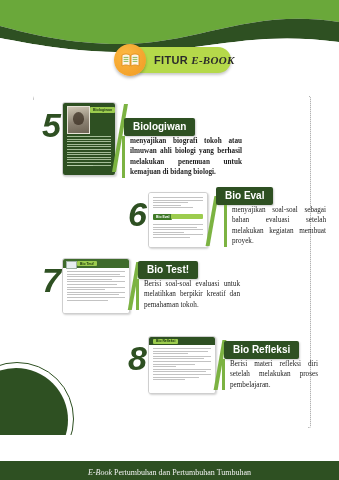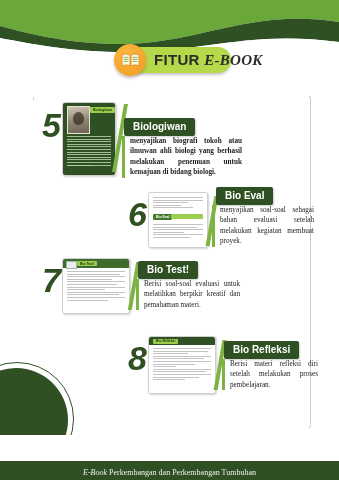--- a/index.html
+++ b/index.html
@@ -32,21 +32,21 @@
     position:absolute;left:121px;top:47px;
     width:110px;height:26px;
     background:#b5d94a;
     border-radius:13px;
     display:flex;align-items:center;
     box-shadow:0 2px 3px rgba(0,0,0,.22);
   }
   .badge-title{
     margin-left:33px;
     font-family:"Liberation Sans", sans-serif;
-    font-size:15px;font-weight:bold;color:#2b2b2b;
+    font-size:11px;font-weight:bold;color:#2b2b2b;
     letter-spacing:.3px;white-space:nowrap;
   }
   .badge-title i{font-family:"Liberation Serif", serif;font-style:italic;font-weight:bold;}
   .badge-circle{
     position:absolute;left:114px;top:44px;
     width:32px;height:32px;border-radius:50%;
     background:radial-gradient(circle at 35% 30%,#fcb742,#f09a22);
     box-shadow:0 2px 3px rgba(0,0,0,.25);
     display:flex;align-items:center;justify-content:center;
   }
@@ -251,21 +251,21 @@
             <i style="width:88%"></i>
             <i></i>
             <i style="width:62%"></i>
             <i></i>
             <i style="width:74%"></i>
         </div>
       </div>
     </div>
     <div class="accent-bar" style="left:210px;top:196px;height:50px;"></div>
     <div class="label-pill" style="left:216px;top:187px;">Bio Eval</div>
-    <div class="desc" style="left:212px;top:205px;width:94px;">menyajikan soal-soal sebagai bahan evaluasi setelah melakukan kegiatan membuat proyek.</div>
+    <div class="desc" style="left:224px;top:205px;width:94px;">menyajikan soal-soal sebagai bahan evaluasi setelah melakukan kegiatan membuat proyek.</div>
   </div>
 
   <div class="row">
     <div class="num" style="left:42px;top:263px;">7</div>
     <div class="thumb" style="left:62px;top:258px;width:66px;height:54px;">
       <div style="width:100%;height:100%;background:#fff;position:relative;">
         <div class="mini-head">
           <div class="mini-icon"></div>
           <div class="cap">Bio Test!</div>
         </div>
@@ -280,21 +280,21 @@
             <i style="width:66%"></i>
             <i></i>
             <i style="width:90%"></i>
             <i></i>
             <i style="width:70%"></i>
         </div>
       </div>
     </div>
     <div class="accent-bar" style="left:132px;top:262px;height:48px;"></div>
     <div class="label-pill" style="left:138px;top:261px;">Bio Test!</div>
-    <div class="desc" style="left:136px;top:279px;width:96px;">Berisi soal-soal evaluasi untuk melatihkan berpikir kreatif dan pemahaman materi.</div>
+    <div class="desc" style="left:136px;top:279px;width:96px;">Berisi soal-soal evaluasi untuk melatihkan berpikir kreatif dan pemahaman tokoh.</div>
   </div>
 
   <div class="row">
     <div class="num" style="left:128px;top:341px;">8</div>
     <div class="thumb" style="left:148px;top:336px;width:66px;height:56px;">
       <div style="width:100%;height:100%;background:#fff;position:relative;">
         <div class="mini-head" style="height:8px;background:#2e5022;">
           <div class="cap" style="left:4px;top:1.6px;background:#9ccc4e;">Bio Refleksi</div>
         </div>
         <div class="mini-lines light" style="top:11px;left:4px;right:4px;">
@@ -317,15 +317,15 @@
     <div class="accent-bar" style="left:218px;top:340px;height:50px;"></div>
     <div class="label-pill" style="left:224px;top:341px;">Bio Refleksi</div>
     <div class="desc" style="left:222px;top:359px;width:88px;">Berisi materi refleksi diri setelah melakukan proses pembelajaran.</div>
   </div>
 
   <div class="footer-mask"></div>
   <div class="pg-arc"></div>
   <div class="pg-circle"></div>
   <div class="footer-bar"></div>
   <div class="pg-num">vii</div>
-  <div class="footer-text"><b>E-Book </b><span>Perkembangan dan Perkembangan Tumbuhan</span></div>
+  <div class="footer-text"><b>E-Book </b><span>Pertumbuhan dan Pertumbuhan Tumbuhan</span></div>
 
 </div>
 
 </body></html>

